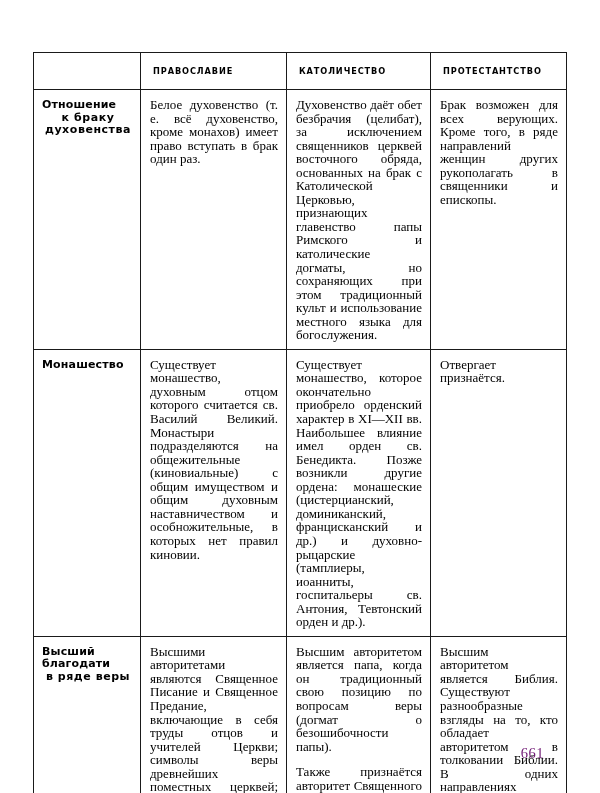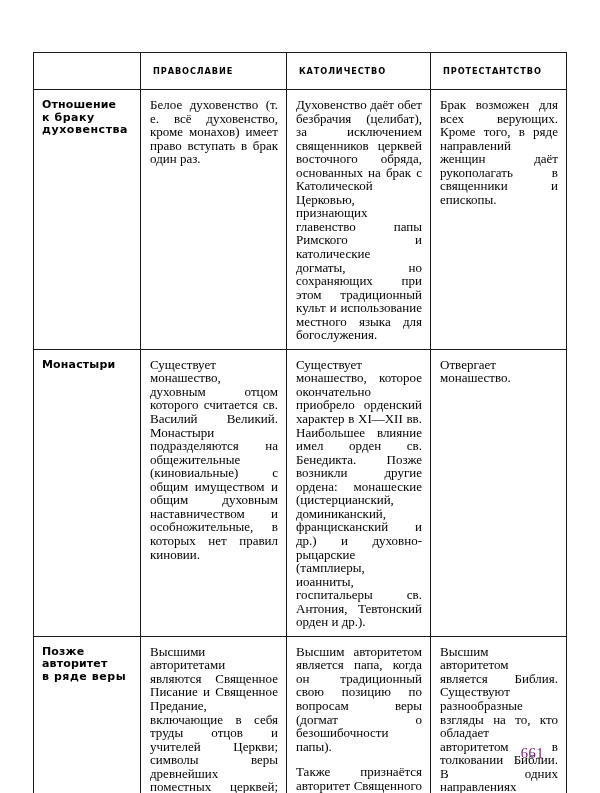--- a/index.html
+++ b/index.html
@@ -68,20 +68,21 @@
     font-family: "DejaVu Sans", "Liberation Sans", sans-serif;
     font-weight: bold;
     font-size: 11px;
     line-height: 12.6px;
     padding: 9px 6px 6px 8px;
     letter-spacing: 0.15px;
   }
   .row-label .l2 {
     display: block;
     letter-spacing: 0.55px;
+    text-align: center;
   }
 
   
   .cell-text {
     font-family: "Liberation Serif", "DejaVu Serif", serif;
     font-size: 13px;
     line-height: 13.55px;
     text-align: justify;
     text-justify: inter-word;
     padding: 8px 8px 7px 9px;
@@ -145,45 +146,45 @@
             <span class="l2">к браку духовенства</span>
           </div>
         </td>
         <td>
           <div class="cell-text">Белое духовенство (т. е. всё духовенство, кроме монахов) имеет право вступать в брак один раз.</div>
         </td>
         <td>
           <div class="cell-text">Духовенство даёт обет безбрачия (целибат), за исключением священников церквей восточного обряда, основанных на брак с Католической Церковью, признающих главенство папы Римского и католические догматы, но сохраняющих при этом традиционный культ и использование местного языка для богослужения.</div>
         </td>
         <td>
-          <div class="cell-text">Брак возможен для всех верующих. Кроме того, в ряде направлений женщин даёт рукополагать в священники и епископы.</div>
+          <div class="cell-text">Брак возможен для всех верующих. Кроме того, в ряде направлений женщин других рукополагать в священники и епископы.</div>
         </td>
       </tr>
 
       <tr class="r2">
         <td>
           <div class="row-label">
-            <span>Монастыри</span>
+            <span>Монашество</span>
           </div>
         </td>
         <td>
           <div class="cell-text">Существует монашество, духовным отцом которого считается св. Василий Великий. Монастыри подразделяются на общежительные (киновиальные) с общим имуществом и общим духовным наставничеством и особножительные, в которых нет правил киновии.</div>
         </td>
         <td>
           <div class="cell-text">Существует монашество, которое окончательно приобрело орденский характер в XI—XII вв. Наибольшее влияние имел орден св. Бенедикта. Позже возникли другие ордена: монашеские (цистерцианский, доминиканский, францисканский и др.) и духовно-рыцарские (тамплиеры, иоанниты, госпитальеры св. Антония, Тевтонский орден и др.).</div>
         </td>
         <td>
-          <div class="cell-text">Отвергает монашество.</div>
+          <div class="cell-text">Отвергает признаётся.</div>
         </td>
       </tr>
 
       <tr class="r3">
         <td>
           <div class="row-label">
-            <span>Позже авторитет</span>
+            <span>Высший благодати</span>
             <span class="l2">в ряде веры</span>
           </div>
         </td>
         <td>
           <div class="cell-text">Высшими авторитетами являются Священное Писание и Священное Предание, включающие в себя труды отцов и учителей Церкви; символы веры древнейших поместных церквей; вероопределения и правила Вселенских и тех поместных соборов, авторитет которых признан VI Вселенским собором; древняя практика Церкви. В XIX — XX вв. высказывалось мнение о том, что допустимо развитие догматов церковными соборами при наличии благодати Божией.</div>
         </td>
         <td>
           <div class="cell-text">
             <p>Высшим авторитетом является папа, когда он традиционный свою позицию по вопросам веры (догмат о безошибочности папы).</p>
             <p>Также признаётся авторитет Священного Писания и Священного Предания. Католики считают соборы своей Церкви Вселенскими (последний состоялся в 1962—1965 гг.).</p>

